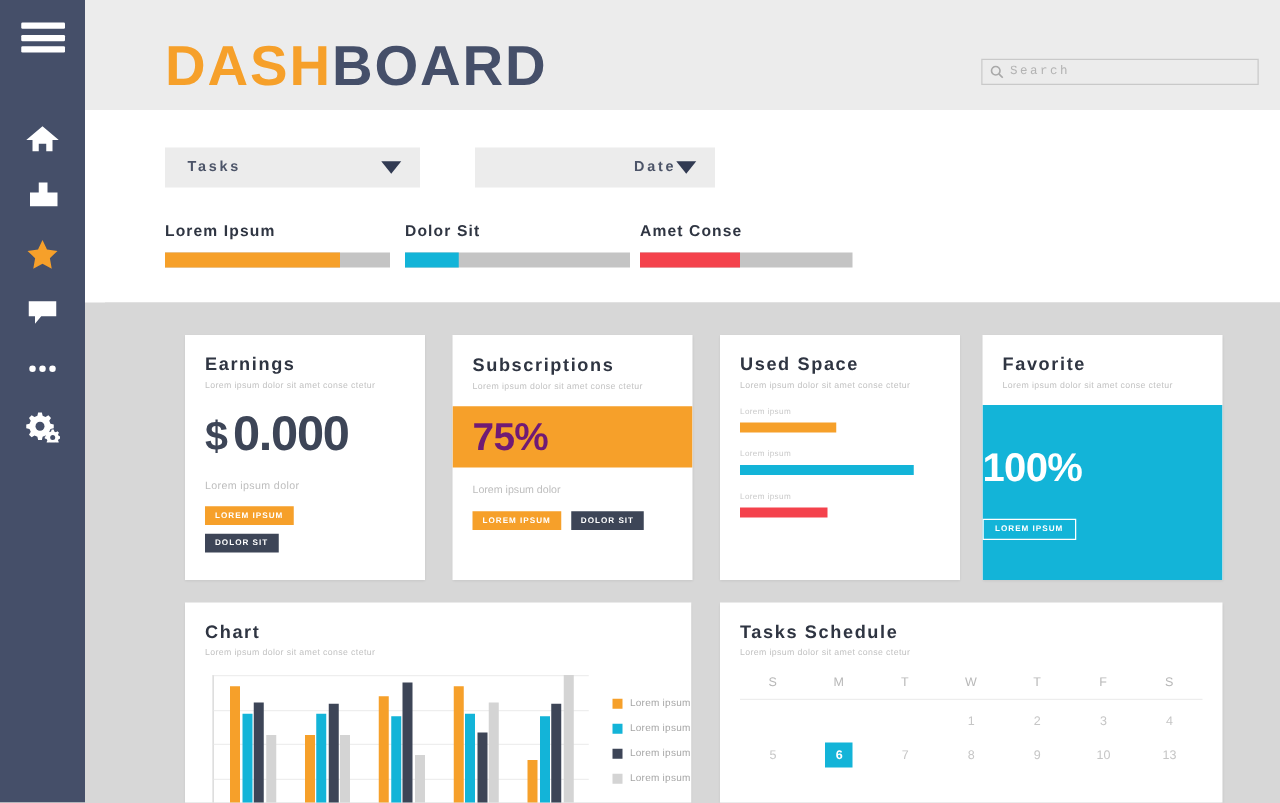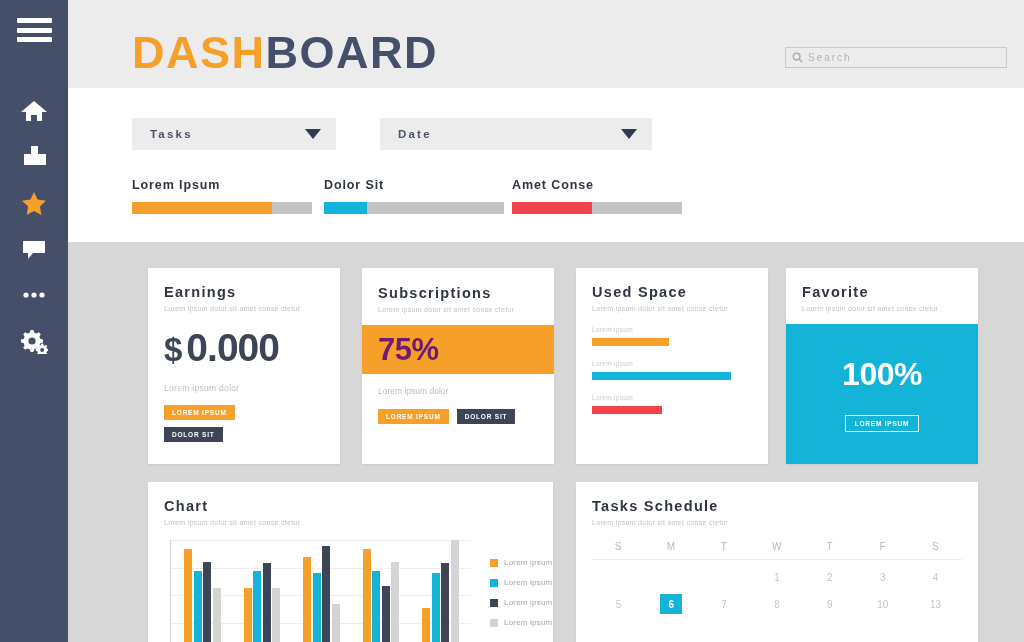--- a/index.html
+++ b/index.html
@@ -48,21 +48,21 @@
     position: absolute; left: 717px; top: 47px;
     width: 222px; height: 21px;
     background: #ececec;
     border: 1px solid #c9c9c9;
     display: flex; align-items: center;
     padding: 0 6px;
   }
   #searchbox .mag { flex: 0 0 auto; margin-right: 5px; display: block; }
   #search-input {
     border: 0; outline: 0; background: transparent;
-    font-family: Liberation Sans, sans-serif;
+    font-family: Liberation Mono, monospace;
     font-size: 10px; letter-spacing: 2px; color: #8e8e8e;
     width: 190px;
   }
   #search-input::placeholder { color: #b3b3b3; }
 
   
   #filters {
     position: absolute; left: 68px; top: 88px;
     width: 956px; height: 154px;
     background: #ffffff;
@@ -77,21 +77,21 @@
   .select .sel-label {
     font-size: 11.5px; letter-spacing: 2.2px; color: #4c5468; font-weight: bold;
   }
   .caret {
     width: 0; height: 0;
     border-left: 8px solid transparent;
     border-right: 8px solid transparent;
     border-top: 10px solid #313a52;
   }
   #select-tasks { left: 64px; top: 30px; width: 204px; }
-  #select-date  { left: 312px; top: 30px; width: 272px; }
+  #select-date  { left: 312px; top: 30px; width: 192px; justify-content: flex-end; }
 
   .metric { position: absolute; top: 90px; }
   .metric .m-title {
     font-size: 12.5px; font-weight: bold; color: #2f3542;
     letter-spacing: 0.9px; margin-bottom: 10px;
   }
   .m-track { height: 12px; background: #c4c4c4; position: relative; }
   .m-track .m-fill { position: absolute; left: 0; top: 0; height: 12px; }
   #metric-0 { left: 64px; width: 180px; }
   #metric-1 { left: 256px; width: 180px; }
@@ -151,21 +151,21 @@
   #card-space { left: 492px; top: 26px; width: 192px; height: 196px; padding: 16px 16px 0 16px; }
   .space-row { margin-top: 14px; }
   .space-row .s-label { font-size: 6.5px; color: #c9c9c9; margin-bottom: 5px; letter-spacing: 0.3px; }
   .space-row .s-bar { height: 8px; }
 
   
   #card-fav { left: 702px; top: 26px; width: 192px; height: 196px; }
   #fav-head { padding: 16px 16px 0 16px; height: 56px; }
   #fav-body {
     background: #13b4d8; height: 140px;
-    display: flex; flex-direction: column; align-items: center; justify-content: center;
+    display: flex; flex-direction: column; align-items: flex-start; justify-content: center;
   }
   #fav-pct { font-size: 32px; font-weight: bold; color: #ffffff; letter-spacing: -0.5px; }
   #fav-btn {
     margin-top: 22px;
     border: 1px solid #ffffff; color: #ffffff;
     font-size: 6.5px; font-weight: bold; letter-spacing: 0.8px;
     padding: 4px 9px; cursor: pointer;
   }
 
   

